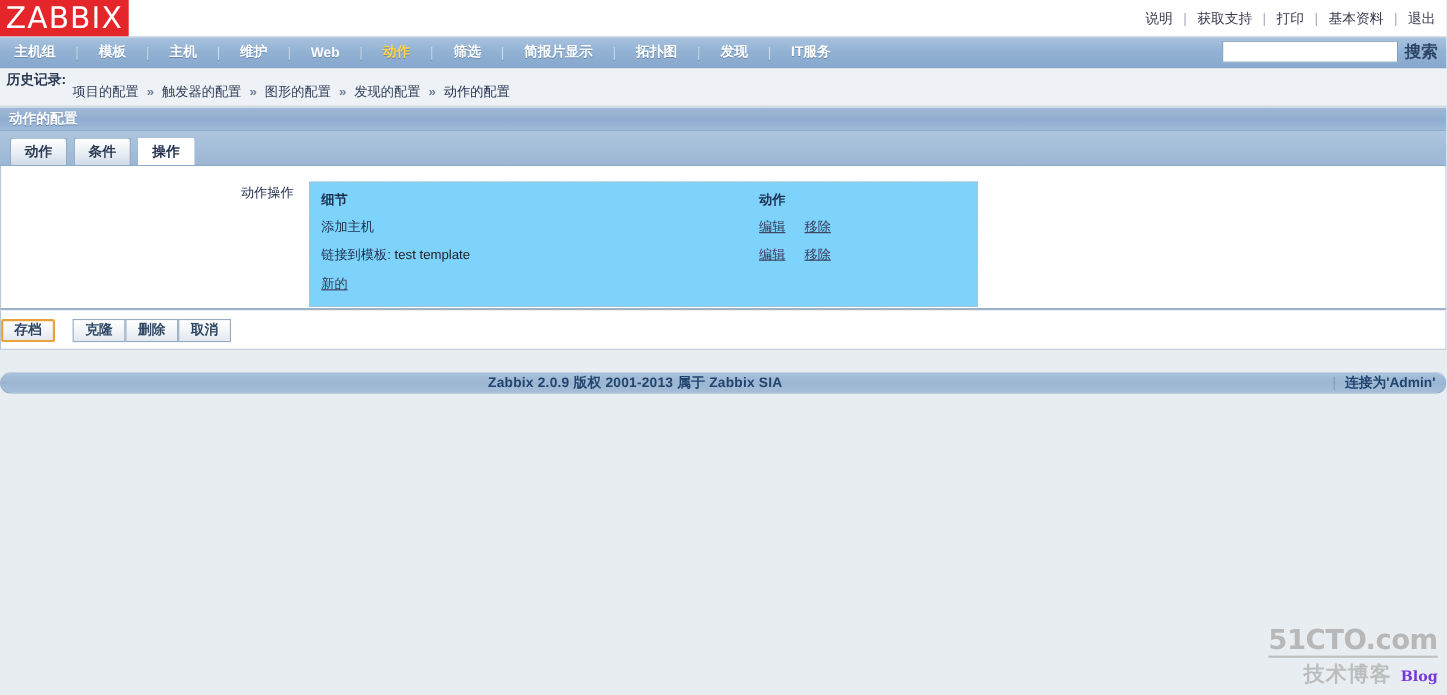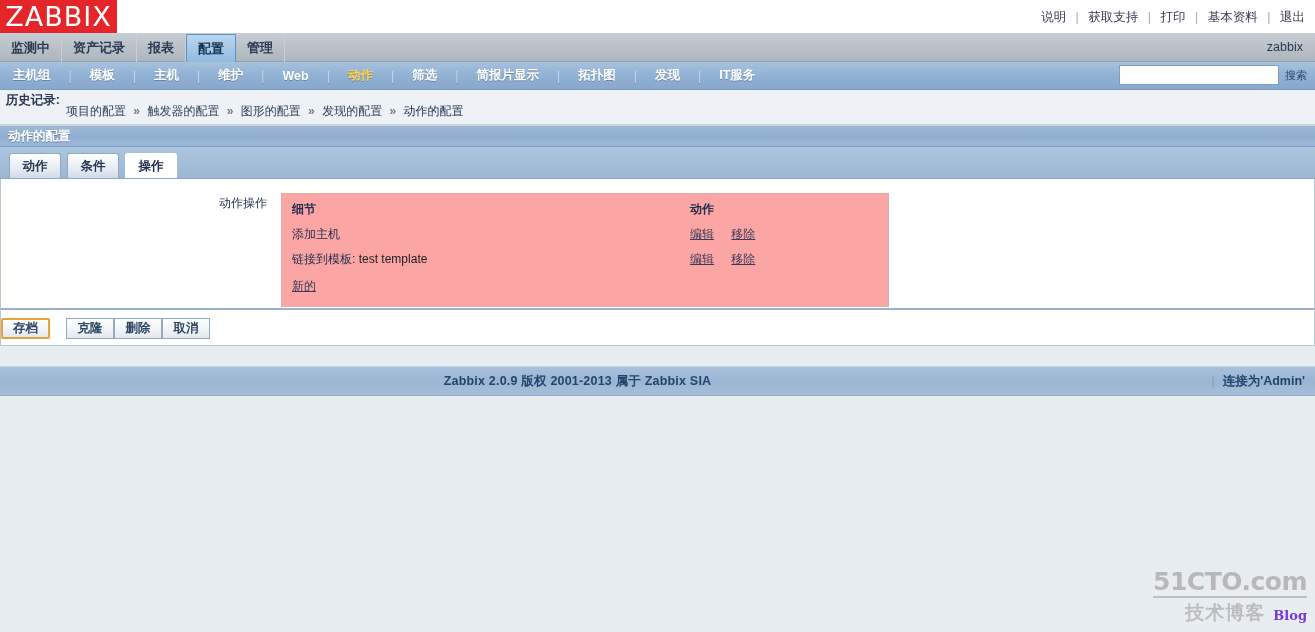--- a/index.html
+++ b/index.html
@@ -114,22 +114,22 @@
     border: 1px solid #7e9ec1;
     background: #ffffff;
     font-size: 12px;
     padding: 0 3px;
     outline: none;
     color: #1f2d4d;
     font-family: "Liberation Sans", sans-serif;
   }
   .searchbtn {
     margin-left: 6px;
-    font-size: 11px;
-    font-weight: normal;
+    font-size: 15px;
+    font-weight: bold;
     color: #2e4665;
     display: flex;
     align-items: center;
     cursor: pointer;
     white-space: nowrap;
   }
 
   
   .history {
     background: #eef1f5;
@@ -234,21 +234,21 @@
     text-align: right;
     padding-right: 14px;
     font-size: 12px;
     color: #1f2d4d;
     padding-top: 2px;
   }
   .opsbox {
     width: 608px;
     border: 1px dotted #b9b9b9;
     padding: 6px 8px 6px 10px;
-    background: #fca5a5;
+    background: #7dd3fc;
   }
   table.opstable {
     border-collapse: collapse;
     width: 100%;
     font-size: 12px;
   }
   table.opstable th {
     text-align: left;
     font-size: 12px;
     font-weight: bold;
@@ -309,28 +309,29 @@
   }
   .btn.primary {
     border: 2px solid #e8a33d;
     margin-right: 16px;
   }
   .btn.group { margin-right: 0; border-radius: 0; }
 
   
   .footer {
     margin-top: 20px;
-    height: 30px;
+    height: 20px;
     background: linear-gradient(to bottom, #a9c1dc 0%, #9bb5d2 50%, #a6bed8 100%);
     border-top: 1px solid #c4d2e2;
     border-bottom: 1px solid #8fa9c6;
     display: flex;
     align-items: center;
     justify-content: center;
     position: relative;
+    border-radius: 13px;
   }
   .footer .copy {
     font-size: 12.5px;
     font-weight: bold;
     color: #22456e;
     letter-spacing: .2px;
     margin-left: -160px;
   }
   .footer .right {
     position: absolute;
@@ -403,30 +404,20 @@
       <a href="#">获取支持</a>
       <span class="sep">|</span>
       <a href="#">打印</a>
       <span class="sep">|</span>
       <a href="#">基本资料</a>
       <span class="sep">|</span>
       <a href="#">退出</a>
     </div>
   </div>
 
-  <div class="mainnav">
-    <div class="tabs">
-      <div class="tab">监测中</div>
-      <div class="tab">资产记录</div>
-      <div class="tab">报表</div>
-      <div class="tab active">配置</div>
-      <div class="tab">管理</div>
-    </div>
-    <div class="user">zabbix</div>
-  </div>
 
   <div class="subnav">
     <div class="items">
       <span class="item">主机组</span>
       <span class="item divider">|</span>
       <span class="item">模板</span>
       <span class="item divider">|</span>
       <span class="item">主机</span>
       <span class="item divider">|</span>
       <span class="item">维护</span>

